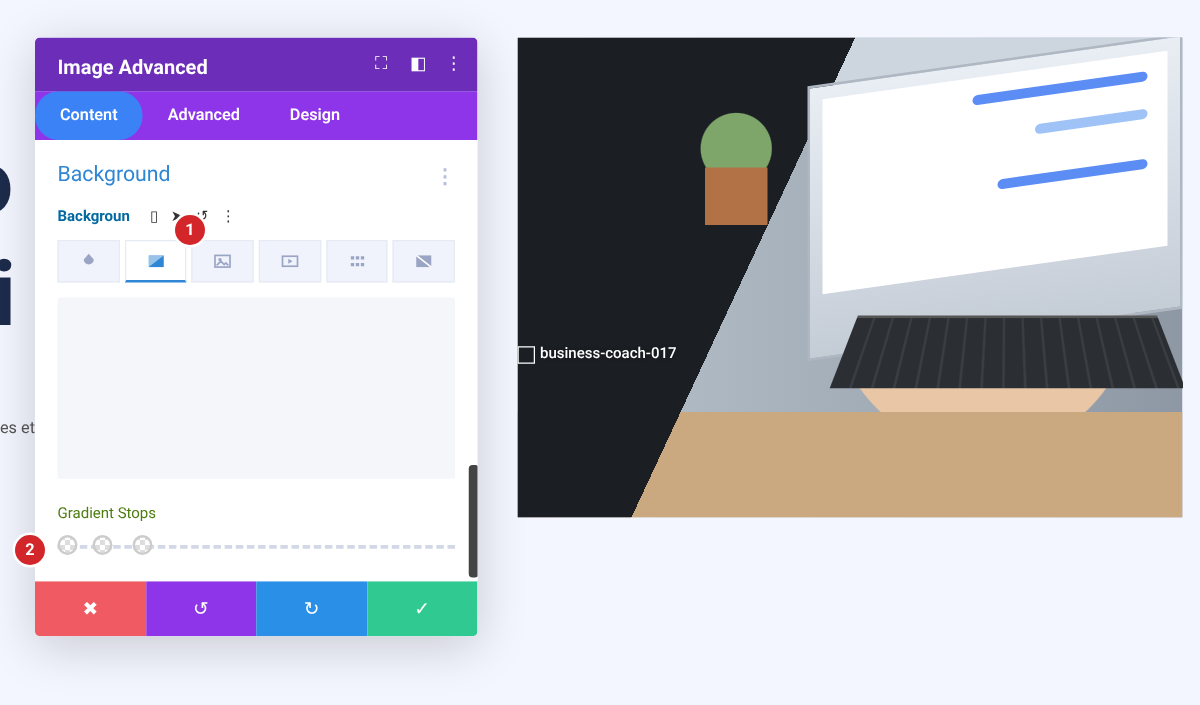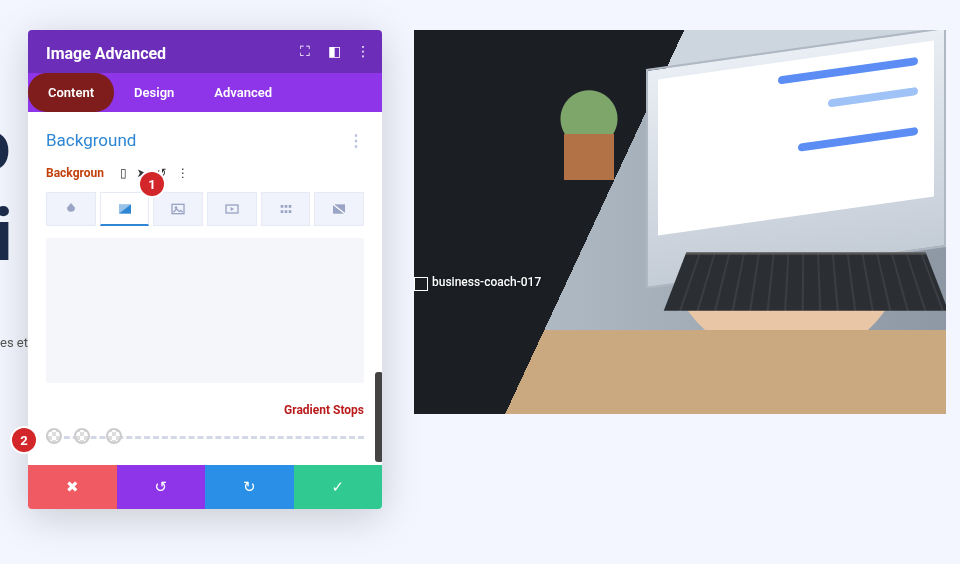--- a/index.html
+++ b/index.html
@@ -13,41 +13,41 @@
 
   
   .panel { position:absolute; left:28px; top:30px; width:354px; background:#fff; box-shadow:0 8px 40px rgba(0,0,0,.18); border-radius:4px; overflow:hidden; }
   .hdr { background:#6c2eb9; color:#fff; padding:14px 18px 10px; position:relative; }
   .hdr-title { font-size:16px; font-weight:700; }
   .hdr-preset { font-size:11px; opacity:.85; margin-top:2px; }
   .hdr-icons { position:absolute; right:12px; top:14px; display:flex; gap:14px; }
   .hdr-icons span { width:14px; height:14px; color:#fff; cursor:pointer; font-size:14px; line-height:14px; }
   .tabs { background:#8e35e9; display:flex; }
   .tab { color:#fff; font-size:13px; font-weight:600; padding:12px 20px; cursor:pointer; }
-  .tab.active { background:#7f1d1d;border-radius:19px; }
-
-  .body { padding:18px 18px 8px; background:#fff;text-align:right; }
+  .tab.active { background:#3b82f6;border-radius:19px; }
+
+  .body { padding:18px 18px 8px; background:#fff; }
   .sect-hdr { display:flex; justify-content:space-between; align-items:center; margin-bottom:14px; }
   .sect-title { color:#2e86d4; font-size:17px; font-weight:400; }
   .sect-menu { color:#b7bfdc; font-weight:700; cursor:pointer; }
 
   .field-row { display:flex; align-items:center; gap:8px; margin-bottom:10px; }
-  .field-label { font-size:12px; font-weight:700; color:#c2410c; }
+  .field-label { font-size:12px; font-weight:700; color:#0369a1; }
 
   .resp-bar { display:flex; align-items:center; gap:10px; background:#fff; padding:2px 8px; border-radius:12px; font-size:12px; }
   .resp-bar span { cursor:pointer; color:#333; }
 
   .bg-type-tabs { display:flex; gap:4px; margin-bottom:12px; }
   .bg-type { flex:1; height:34px; background:#f0f3fb; border:1px solid #e6eaf4; display:flex; align-items:center; justify-content:center; cursor:pointer; color:#9aa4c4; }
   .bg-type.active { background:#fff; border-bottom:2px solid #2e86d4; color:#2e86d4; }
   .bg-type svg { width:16px; height:16px; }
 
   .preview { height:145px; background:#f5f6fa; border-radius:2px; margin-bottom:20px; }
 
-  .grad-label { font-size:12px; font-weight:700; color:#b91c1c; margin-bottom:10px; }
+  .grad-label { font-size:12px; font-weight:400; color:#4d7c0f; margin-bottom:10px; }
   .grad-track { position:relative; height:20px; margin-bottom:10px; }
   .grad-line { position:absolute; left:0; right:0; top:9px; border-top:3px dashed #d3d8e6; }
   .grad-stop { position:absolute; top:1px; width:16px; height:16px; border-radius:50%; background:
     repeating-conic-gradient(#ddd 0 25%, #fff 0 50%) 0/8px 8px; border:2px solid #ccc; cursor:pointer; }
 
   .scrollthumb { position:absolute; right:-1px; top:260px; width:8px; height:90px; background:#444; border-radius:3px; }
 
   .footer { display:flex; }
   .fbtn { flex:1; height:44px; display:flex; align-items:center; justify-content:center; color:#fff; cursor:pointer; font-size:15px; }
   .fbtn.cancel { background:#ef5a63; }
@@ -91,22 +91,22 @@
       <div class="hdr-title">Image Advanced</div>
       <div class="hdr-icons">
         <span>⛶</span>
         <span>◧</span>
         <span>⋮</span>
       </div>
     </div>
 
     <div class="tabs">
       <div class="tab active">Content</div>
+      <div class="tab">Advanced</div>
       <div class="tab">Design</div>
-      <div class="tab">Advanced</div>
     </div>
 
     <div class="body" style="position:relative;">
       <div class="sect-hdr">
         <div class="sect-title">Background</div>
         <div class="sect-menu">⋮</div>
       </div>
 
       <div class="field-row">
         <span class="field-label">Backgroun</span>

